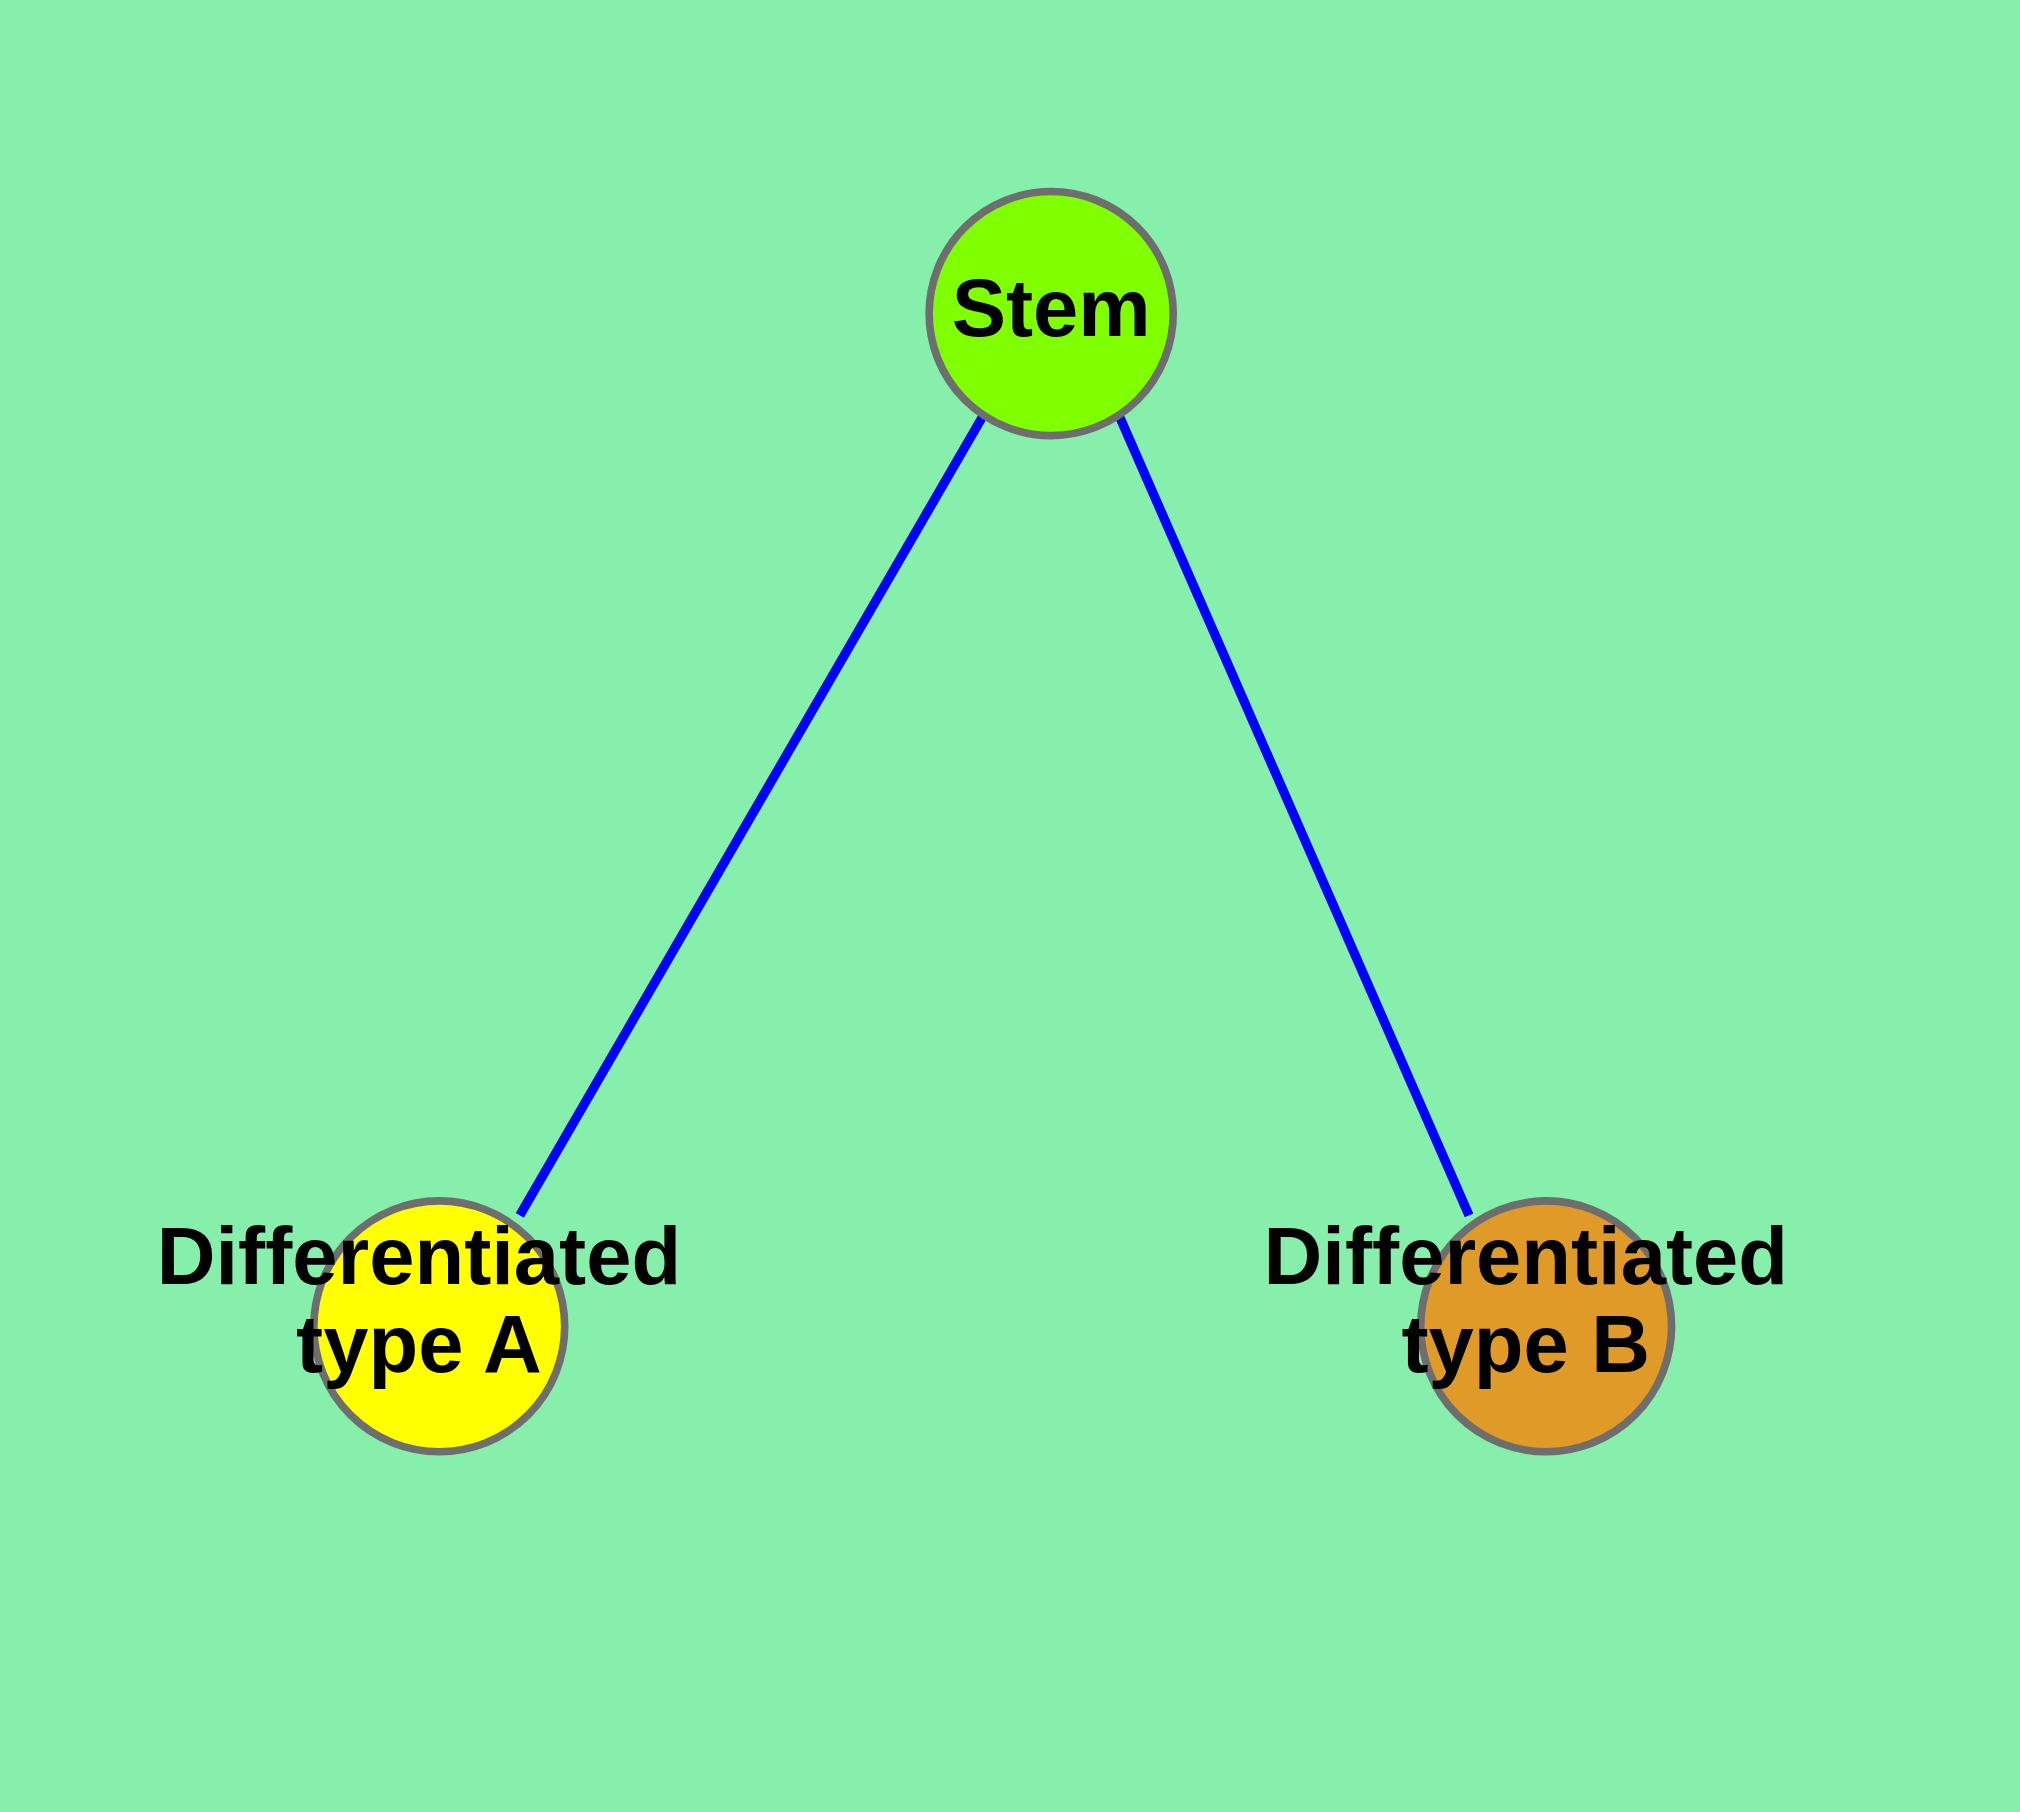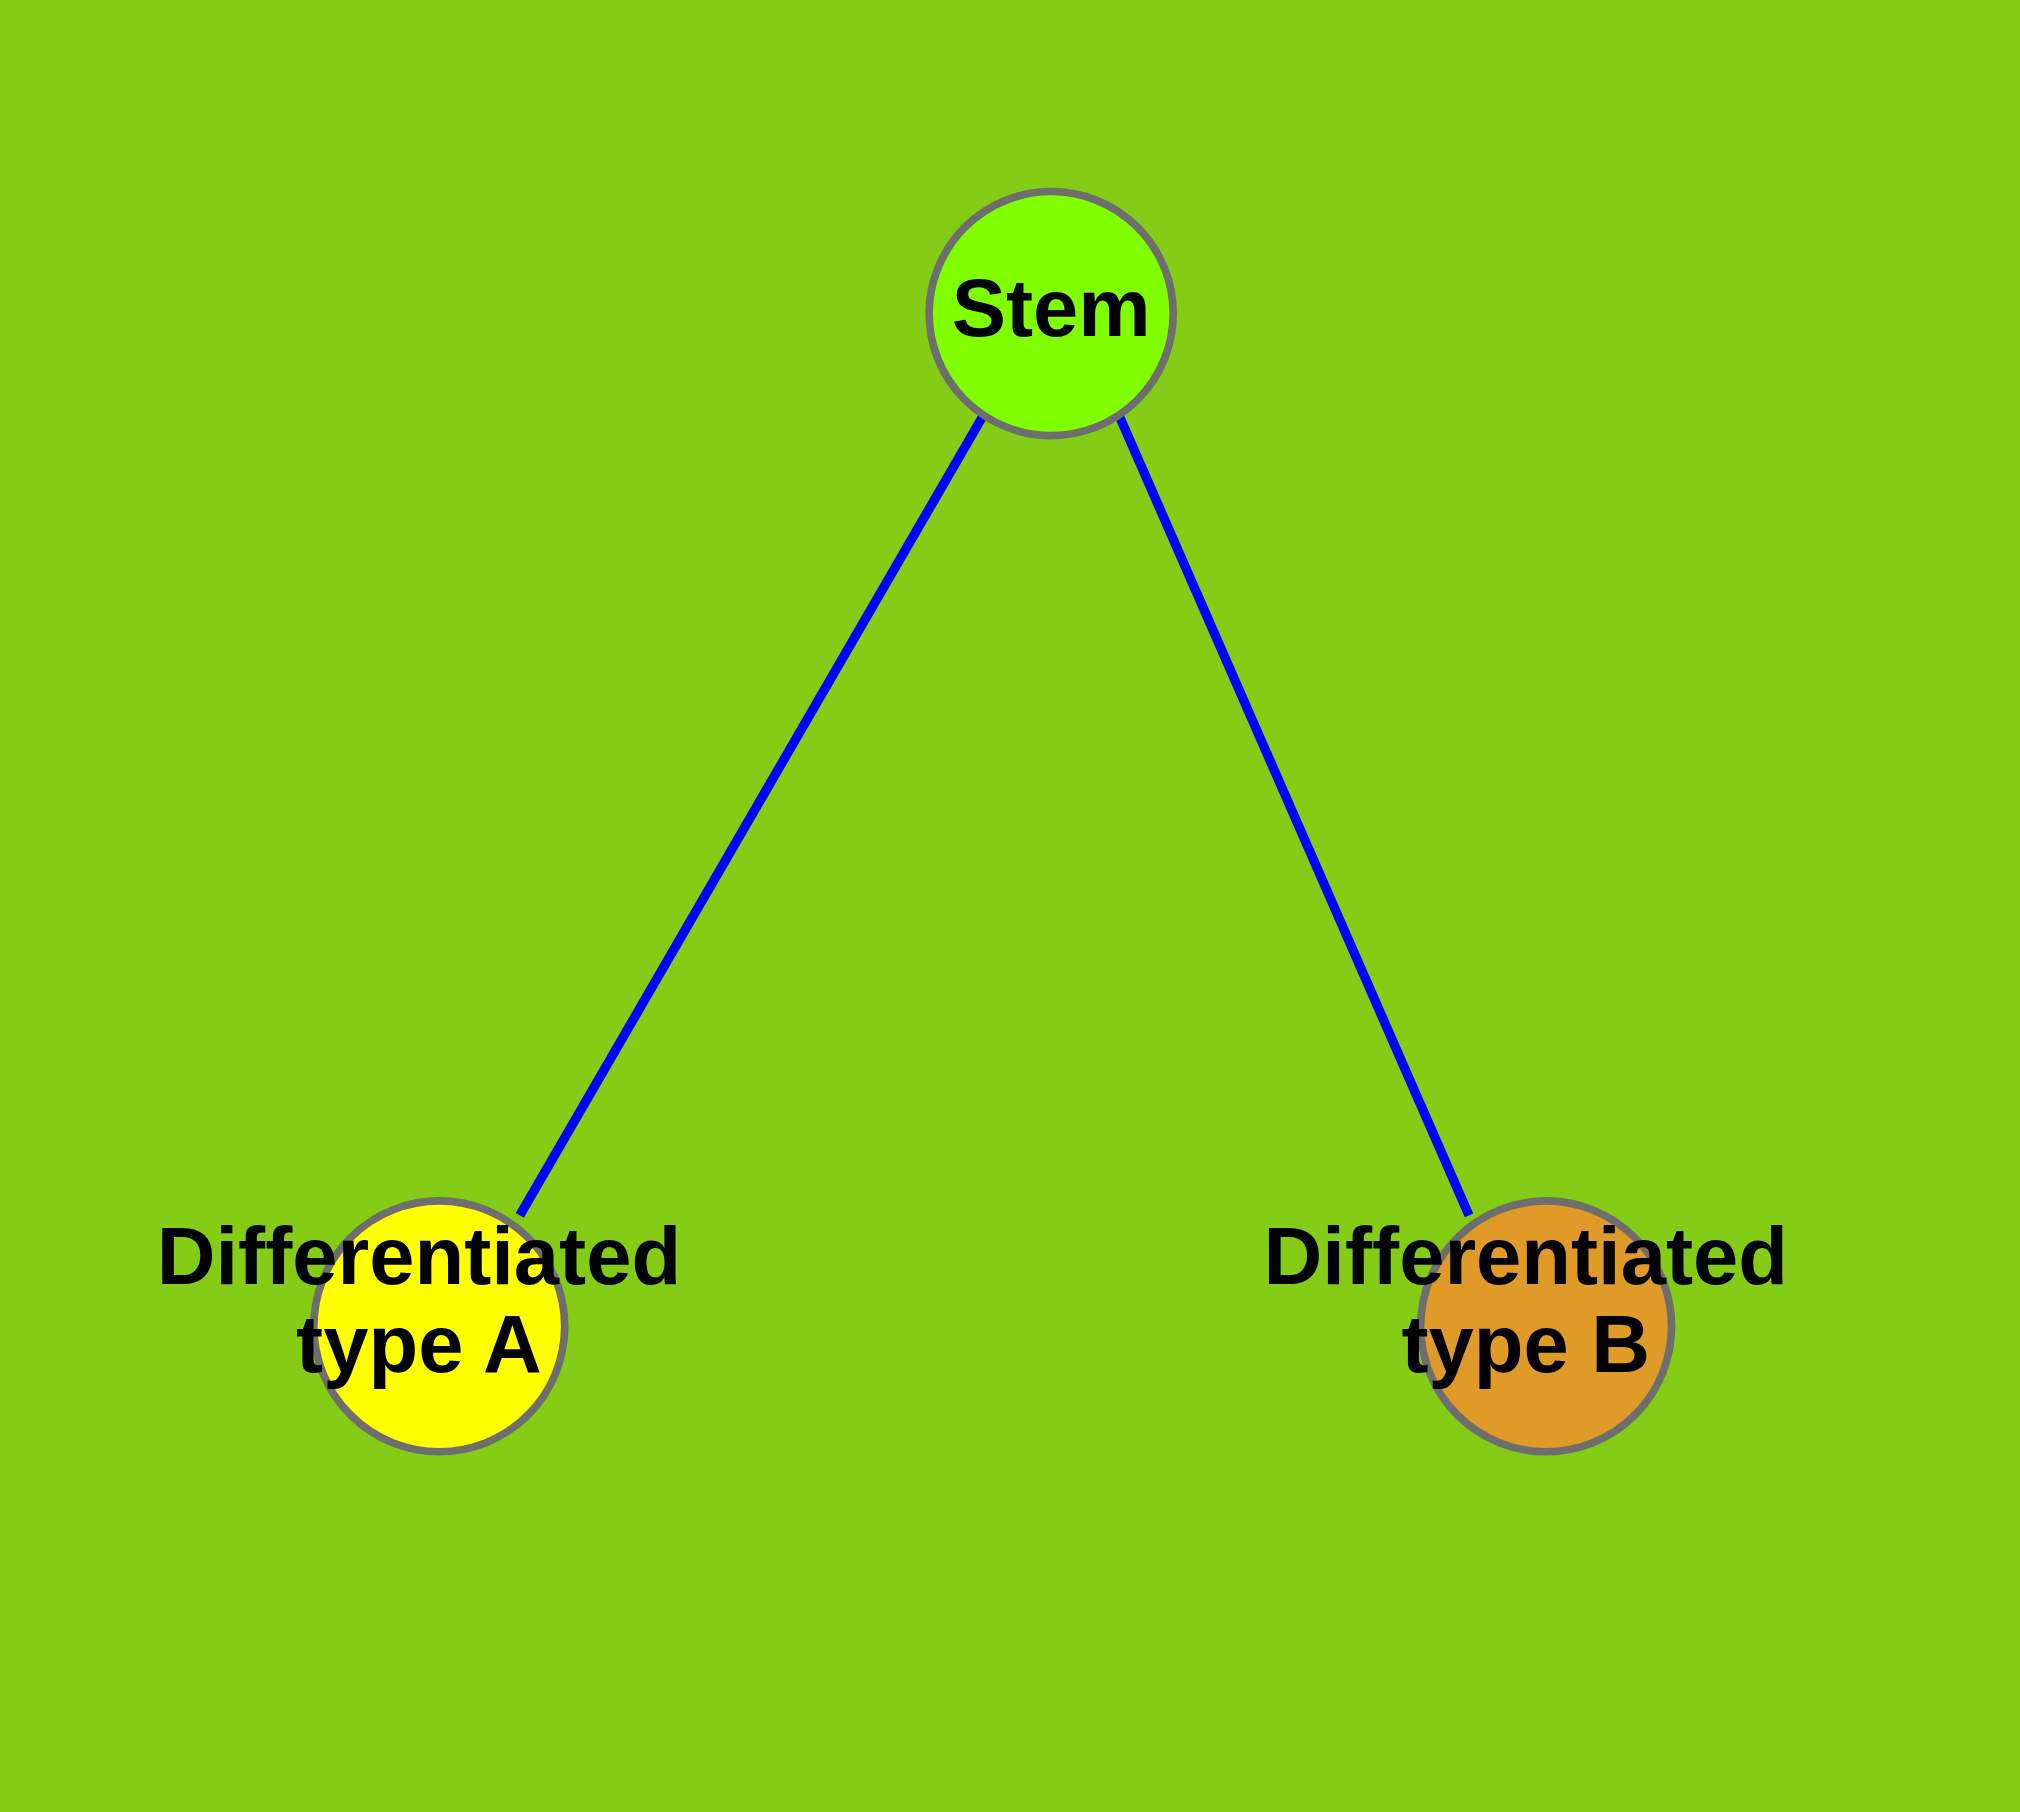--- a/index.html
+++ b/index.html
@@ -31,21 +31,21 @@
     font-family: "Liberation Sans", sans-serif;
     font-weight: bold;
     fill: #000000;
     text-anchor: middle;
     dominant-baseline: middle;
   }
 </style>
 </head>
 <body style="width: 2021px; height: 1812px;">
 
-<div id="graph-canvas" style="width: 2021px; height: 1812px; background: #84cc16;">
+<div id="graph-canvas" style="width: 2021px; height: 1812px; background: #86efac;">
 
   <svg id="graph-svg" viewBox="0 0 2384 2138" style="width: 2021px; height: 1812px;">
 
     <g>
       <line x1="1160" y1="490" x2="613" y2="1434" stroke="#0000ff" stroke-width="11" stroke-linecap="butt"></line>
       <line x1="1320" y1="490" x2="1733" y2="1434" stroke="#0000ff" stroke-width="11" stroke-linecap="butt"></line>
     </g>
 
     <g>
       <circle cx="1240" cy="370" r="144" fill="#7fff00" stroke="#6e6e6e" stroke-width="9"></circle>

